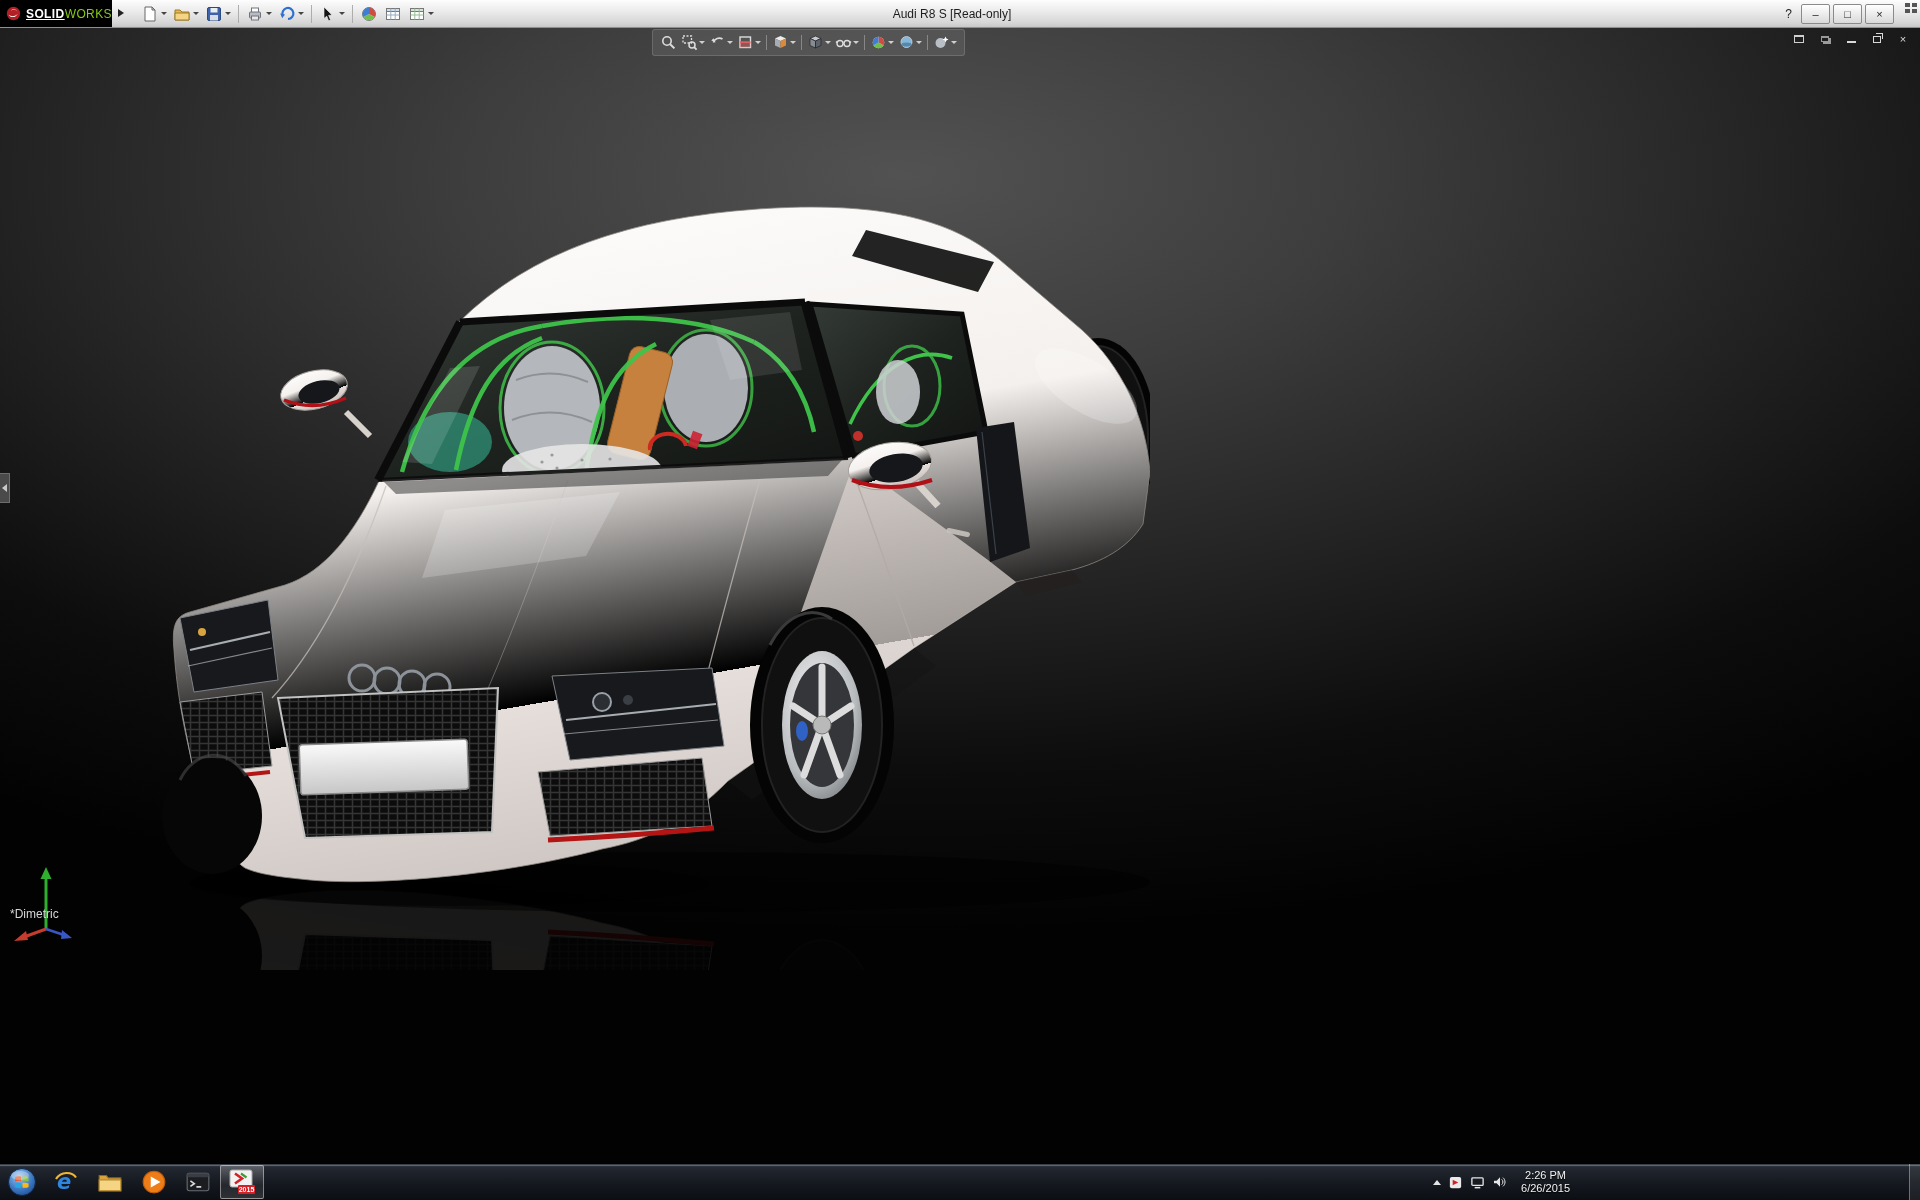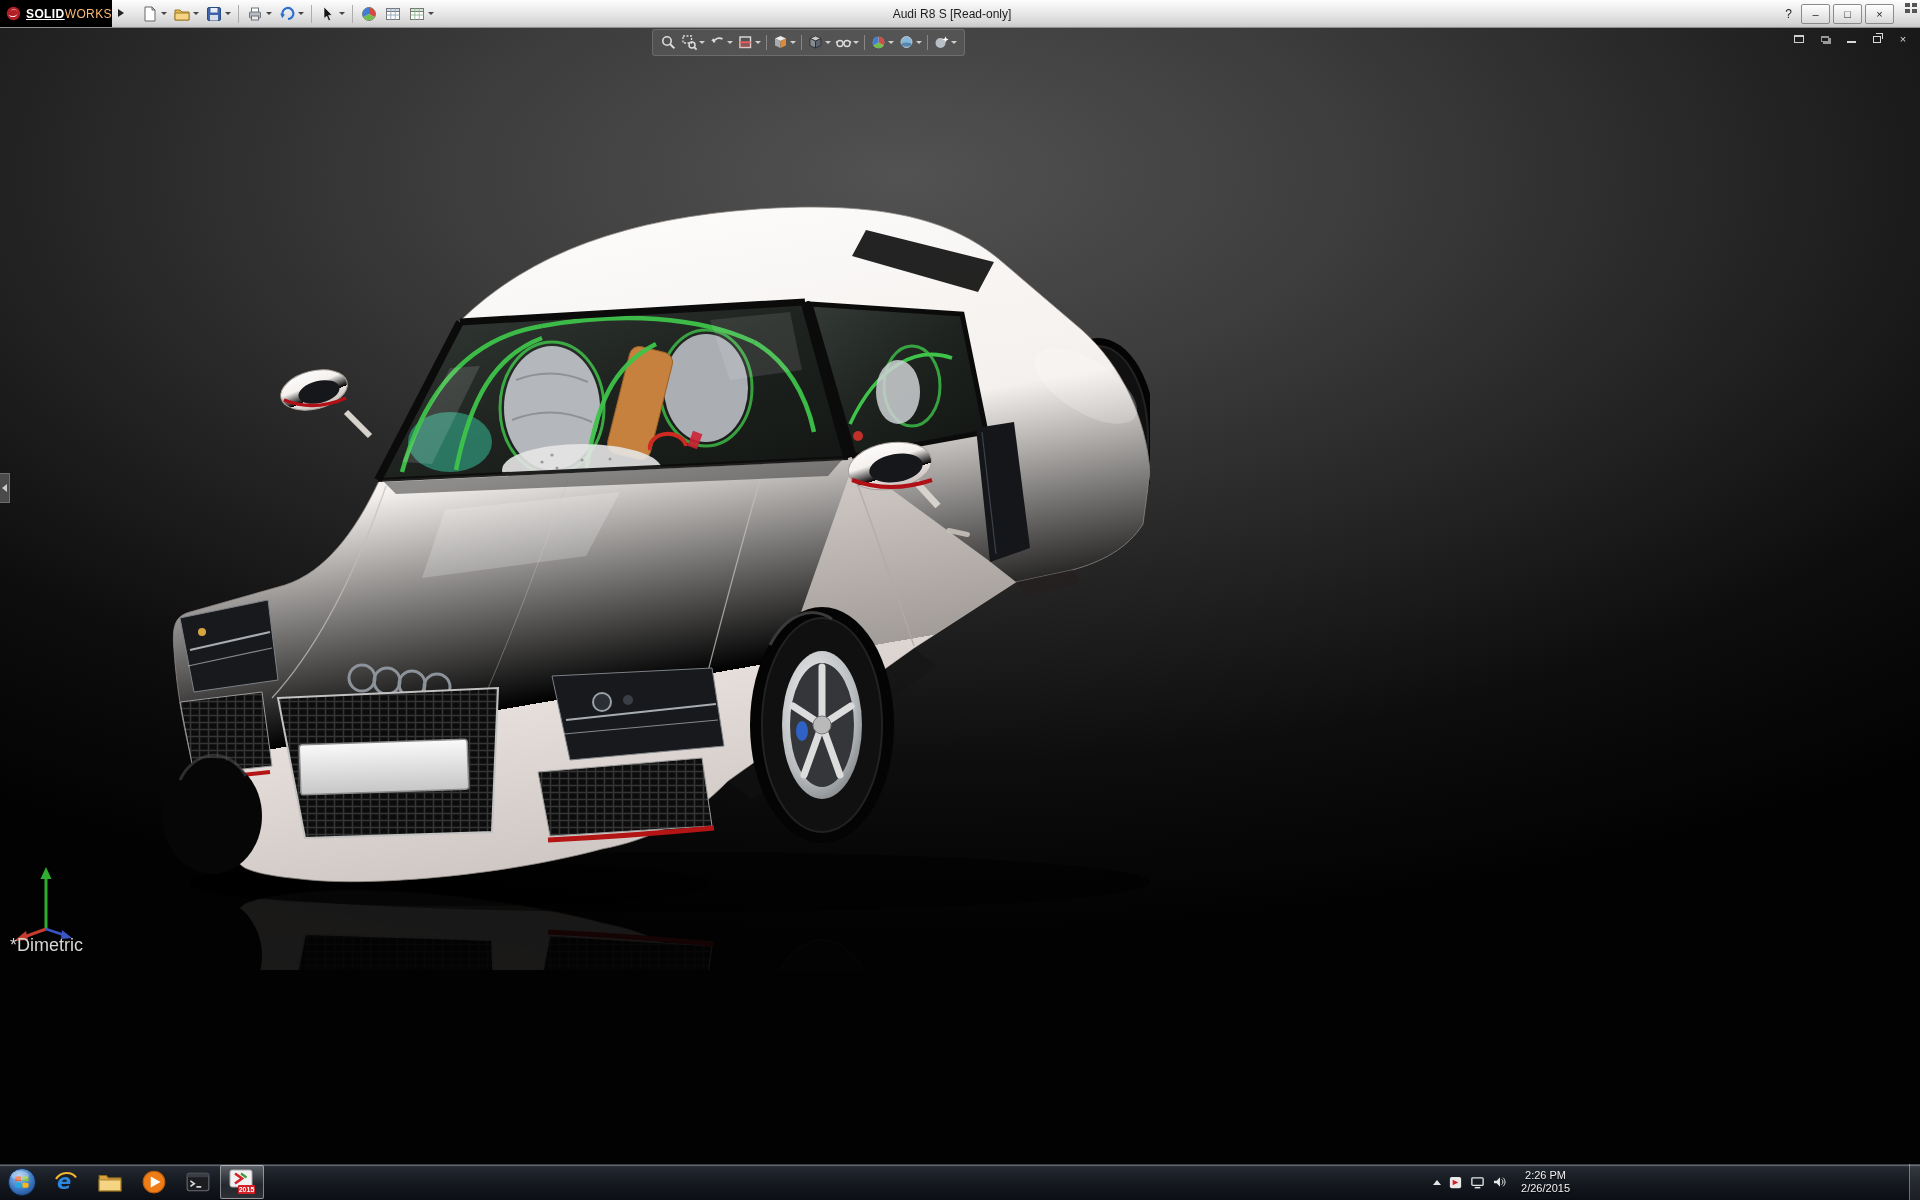--- a/index.html
+++ b/index.html
@@ -7,21 +7,21 @@
           font-family:"Liberation Sans",sans-serif;background:#000;}
 
   
   .titlebar{position:absolute;top:0;left:0;right:0;height:27px;
     background:linear-gradient(#fdfdfd,#ececec 40%,#d6d6d6 85%,#c8c8c8);
     border-bottom:1px solid #8f8f8f;z-index:50;}
   .sw-logo{position:absolute;left:0;top:0;width:112px;height:27px;background:#000;
     display:flex;align-items:center;gap:5px;padding-left:6px;box-sizing:border-box;}
   .sw-logo .brand{color:#fff;font-size:12px;letter-spacing:.4px;}
   .sw-logo .brand b{font-weight:bold;text-decoration:underline;}
-  .sw-logo .brand span{font-weight:normal;color:#fdba74;}
+  .sw-logo .brand span{font-weight:normal;color:#84cc16;}
   .menu-arrow{position:absolute;left:118px;top:9px;width:0;height:0;
     border-top:4.5px solid transparent;border-bottom:4.5px solid transparent;border-left:6px solid #222;}
   .main-toolbar{position:absolute;left:138px;top:2px;height:23px;display:flex;align-items:center;}
   .tbtn{display:flex;align-items:center;padding:1px 2px;border:1px solid transparent;border-radius:2px;}
   .caret{width:0;height:0;border-left:3px solid transparent;border-right:3px solid transparent;
     border-top:3.5px solid #444;margin-left:2px;}
   .tsep{width:1px;height:18px;background:#adadad;margin:0 4px;}
   .app-title{position:absolute;left:0;right:16px;top:7px;text-align:center;font-size:12px;color:#1d1d1d;pointer-events:none;}
   .win-controls{position:absolute;right:26px;top:4px;display:flex;gap:3px;align-items:center;z-index:60;}
   .help-q{font-size:12px;color:#222;margin-right:6px;}
@@ -58,21 +58,21 @@
     border:1px solid #d9d9d9;border-bottom:none;border-left:none;box-sizing:border-box;}
 
   
   .edge-tab{position:absolute;left:0;top:446px;width:9px;height:28px;background:#4a4a4a;
     border:1px solid #6d6d6d;border-left:none;display:flex;align-items:center;justify-content:center;}
   .edge-tab i{width:0;height:0;border-top:4px solid transparent;border-bottom:4px solid transparent;border-right:5px solid #c9c9c9;}
 
   .car{position:absolute;left:150px;top:153px;width:1000px;height:790px;}
 
   .triad{position:absolute;left:14px;top:838px;}
-  .view-label{position:absolute;left:10px;top:908px;font-size:18px;color:#d6d6d6;text-align:right;}
+  .view-label{position:absolute;left:10px;top:880px;font-size:12px;color:#d6d6d6;text-align:right;}
 
   
   .taskbar{position:absolute;left:0;bottom:0;right:0;height:36px;
     background:linear-gradient(#3d434c 0%,#232831 10%,#171b22 45%,#0b0e13 100%);
     border-top:1px solid #000;display:flex;align-items:center;z-index:80;}
   .taskbar::before{content:"";position:absolute;top:1px;left:0;right:0;height:1px;background:rgba(255,255,255,.22);}
   .tb-item{width:44px;height:34px;display:flex;align-items:center;justify-content:center;position:relative;}
   .tb-item.active{background:linear-gradient(rgba(255,255,255,.25),rgba(255,255,255,.07) 60%,rgba(255,255,255,.14));
     border:1px solid rgba(255,255,255,.42);border-radius:2px;box-sizing:border-box;}
   .tray{position:absolute;right:344px;top:0;height:36px;display:flex;align-items:center;gap:7px;}
@@ -566,18 +566,18 @@
       <svg width="15" height="15" viewBox="0 0 16 16">
         <rect x="2" y="3" width="12" height="8" rx="1" fill="none" stroke="#e6e6e6" stroke-width="1.4"></rect>
         <line x1="5" y1="13.5" x2="11" y2="13.5" stroke="#e6e6e6" stroke-width="1.6"></line>
       </svg>
       <svg width="16" height="16" viewBox="0 0 24 24">
         <polygon points="3,10 7,10 12,5 12,19 7,14 3,14" fill="#e6e6e6"></polygon>
         <path d="M14.5,8 C17,10 17,14 14.5,16 M16.5,5.5 C20.5,9 20.5,15 16.5,18.5" stroke="#e6e6e6" stroke-width="1.5" fill="none"></path>
       </svg>
       <div class="clock">
         <span>2:26 PM</span>
-        <span>2/26/2015</span>
+        <span>6/26/2015</span>
       </div>
     </div>
     <div class="show-desktop"></div>
   </div>
 </div>
 
 </body></html>

